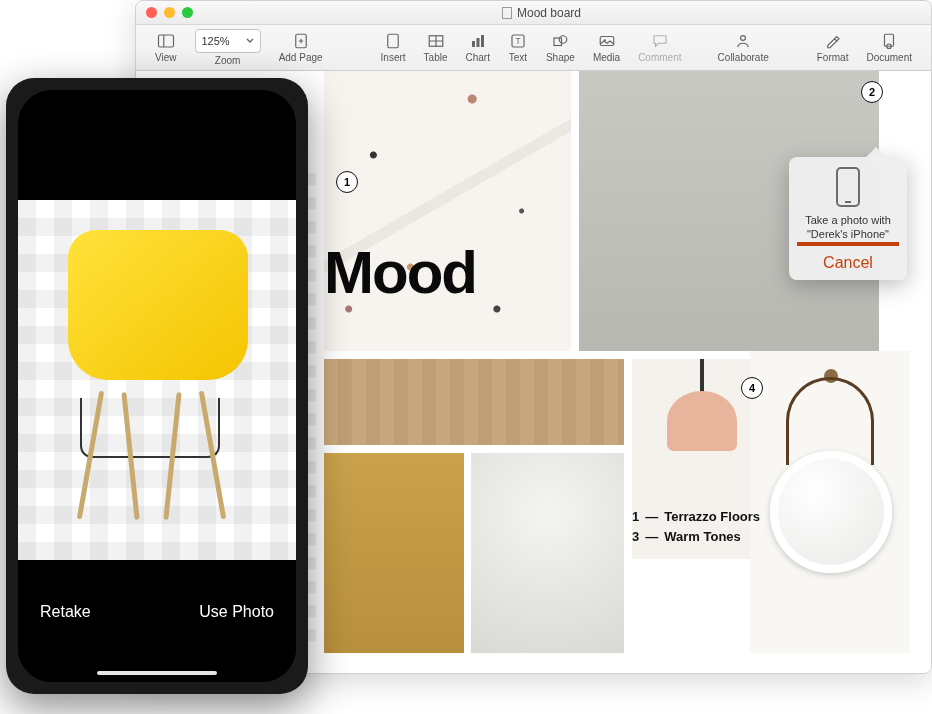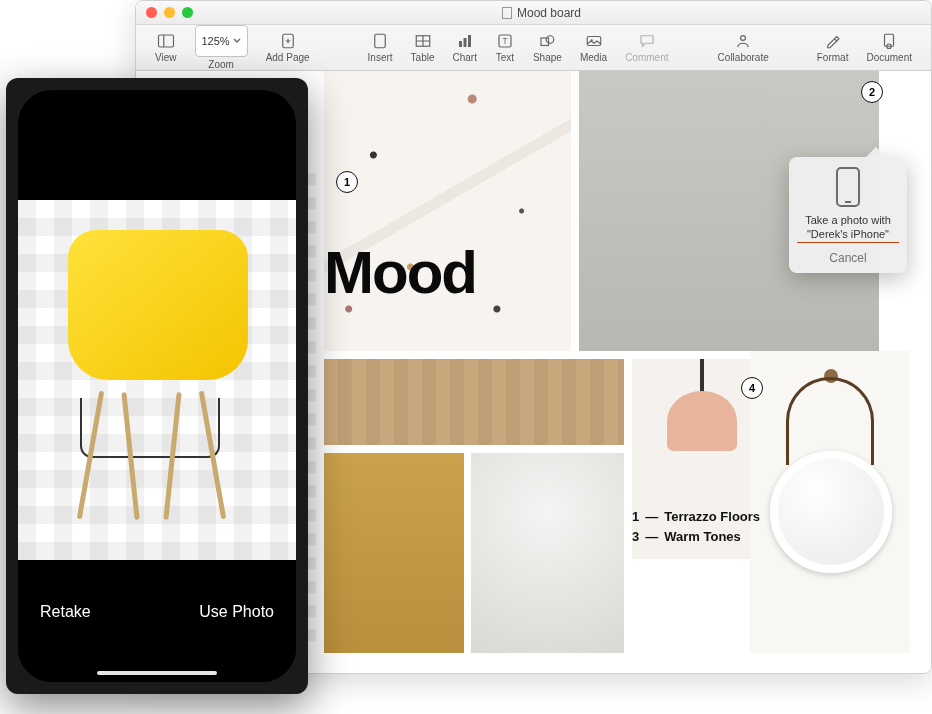--- a/index.html
+++ b/index.html
@@ -15,21 +15,21 @@
   .dot { width:11px; height:11px; border-radius:50%; }
   .dot.red{background:#ff5f57}.dot.yellow{background:#febc2e}.dot.green{background:#28c840}
   .win-title{position:absolute;left:16px;right:0;text-align:center;color:#4a4a4a;pointer-events:none}
   .win-title .pg{display:inline-block;width:10px;height:12px;border:1px solid #999;margin-right:5px;vertical-align:middle}
 
   .toolbar{height:46px;background:linear-gradient(#f7f7f7,#efefef);border-bottom:1px solid #cfcfcf;
     display:flex;align-items:center;padding:0 10px;font-size:10px;color:#555}
   .tool{display:flex;flex-direction:column;align-items:center;justify-content:center;gap:2px;margin:0 9px;cursor:default}
   .tool svg{width:20px;height:18px}
   .tool.disabled{opacity:.45}
-  .zoom-box{display:flex;align-items:center;border:1px solid #c4c4c4;border-radius:4px;background:#fff;height:32px;padding:0 6px;font-size:11px;color:#333;gap:3px}
+  .zoom-box{display:flex;align-items:center;border:1px solid #c4c4c4;border-radius:4px;background:#fff;height:24px;padding:0 6px;font-size:11px;color:#333;gap:16px}
   .zoom-wrap{display:flex;flex-direction:column;align-items:center;gap:2px;margin:0 9px}
   .zoom-wrap .lbl{font-size:10px;color:#555}
   .spacer{flex:1}
 
   .canvas{position:relative;height:calc(100% - 70px);background:#fff;overflow:hidden}
   .img-tile{position:absolute;background:#ccc}
   .terrazzo{left:188px;top:0;width:247px;height:280px;
     background:
       radial-gradient(circle at 20% 30%,#333 3px,transparent 4px),
       radial-gradient(circle at 60% 10%,#b87 4px,transparent 5px),
@@ -67,25 +67,25 @@
   .marker{position:absolute;width:22px;height:22px;border:1.5px solid #111;border-radius:50%;
     display:flex;align-items:center;justify-content:center;font-size:11px;font-weight:600;background:#fff}
   .m1{left:200px;top:100px}.m2{left:725px;top:10px}.m4{left:605px;top:306px}
 
   .popover{position:absolute;right:24px;top:86px;width:118px;border-radius:8px;
     background:rgba(238,238,238,.97);box-shadow:0 6px 22px rgba(0,0,0,.25);padding:10px 8px 0;text-align:center}
   .popover::before{content:"";position:absolute;top:-7px;right:24px;width:14px;height:14px;background:rgba(238,238,238,.97);transform:rotate(45deg)}
   .popover .ph-ic{width:24px;height:40px;border:2px solid #6c6c6c;border-radius:5px;margin:0 auto 6px;position:relative}
   .popover .ph-ic::after{content:"";position:absolute;left:7px;bottom:2px;width:6px;height:2px;background:#6c6c6c}
   .popover .txt{font-size:11px;color:#333;line-height:1.3;margin-bottom:0}
-  .popover .cancel{border-top:1px solid #c2410c;padding:8px 0;font-size:12px;color:#737373;cursor:default}
+  .popover .cancel{border-top:4px solid #c2410c;padding:8px 0;font-size:16px;color:#c2410c;cursor:default}
 
   
   .iphone{position:absolute;left:6px;top:78px;width:302px;height:616px;
-    border-radius:12px;background:#1a1a1a;padding:12px;box-shadow:0 14px 40px rgba(0,0,0,.45)}
+    border-radius:28px;background:#1a1a1a;padding:12px;box-shadow:0 14px 40px rgba(0,0,0,.45)}
   .screen{width:100%;height:100%;border-radius:34px;background:#000;position:relative;overflow:hidden}
   .notch{position:absolute;top:0;left:50%;transform:translateX(-50%);width:140px;height:24px;background:#000;border-radius:0 0 16px 16px;z-index:5}
   .photo{position:absolute;left:0;right:0;top:110px;height:360px;
     background:repeating-linear-gradient(0deg,#f2f2f2 0 18px,#fff 18px 36px),
                repeating-linear-gradient(90deg,#f2f2f2 0 18px,#fff 18px 36px);
     background-blend-mode:multiply}
   .chair{position:absolute;left:40px;top:30px;width:200px;height:300px}
   .seat{width:180px;height:150px;border-radius:28px 28px 40px 40px;background:linear-gradient(140deg,#ffe23b,#f4c400);position:relative;margin:0 auto}
   .legs{position:relative;height:140px}
   .leg{position:absolute;bottom:0;width:5px;background:#caa96e;border-radius:3px}

